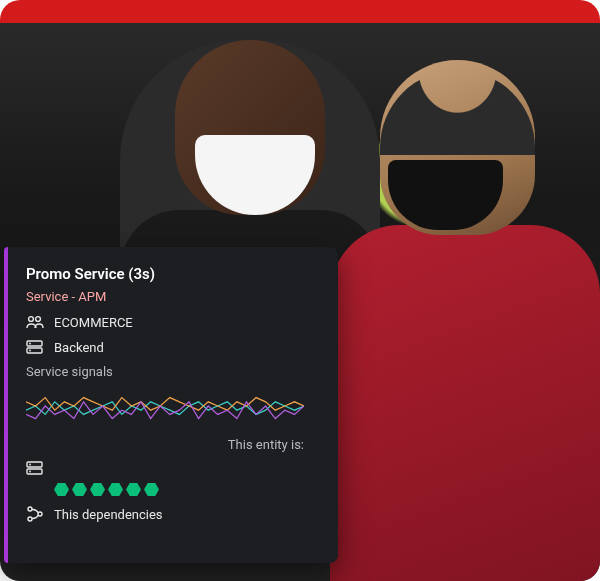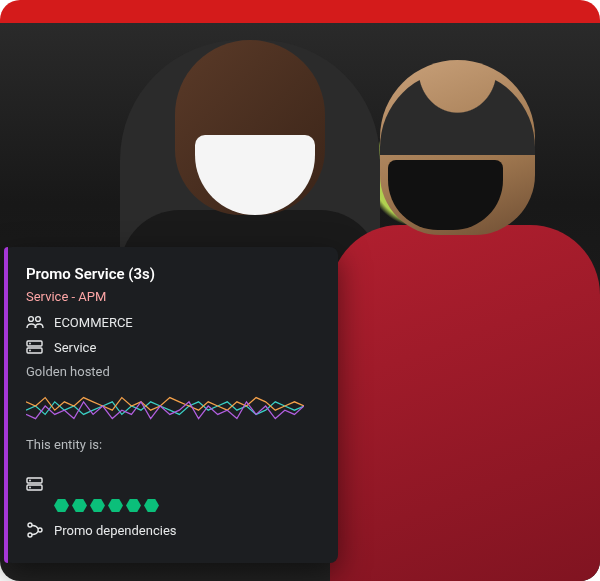--- a/index.html
+++ b/index.html
@@ -133,21 +133,22 @@
     margin-top: 4px;
     margin-bottom: 6px;
   }
   .sparkline {
     width: 100%;
     height: 42px;
     margin-bottom: 10px;
   }
   .entity-label {
     color: #b7bbbe;
-    margin-bottom: 24px;
+    margin-bottom: 8px;
+    text-align: right;
   }
   .hexrow {
     display: flex;
     gap: 3px;
     margin-bottom: 10px;
     margin-left: 28px;
     margin-top: -2px;
   }
   .hex {
     width: 15px; height: 13px;
@@ -191,24 +192,24 @@
 
   <div class="row">
     <span class="icon">
       <svg width="18" height="14" viewBox="0 0 18 14" fill="none">
         <rect x="1" y="1" width="15" height="5" rx="1" stroke="#e7e9ea" stroke-width="1.4"></rect>
         <rect x="1" y="8" width="15" height="5" rx="1" stroke="#e7e9ea" stroke-width="1.4"></rect>
         <circle cx="4" cy="3.5" r="0.9" fill="#e7e9ea"></circle>
         <circle cx="4" cy="10.5" r="0.9" fill="#e7e9ea"></circle>
       </svg>
     </span>
-    <span>Service</span>
-  </div>
-
-  <div class="section-label">Golden hosted</div>
+    <span>Backend</span>
+  </div>
+
+  <div class="section-label">Service signals</div>
 
   <svg class="sparkline" id="sparkline" viewBox="0 0 300 42" preserveAspectRatio="none">
       <path d="M0.0 25.2 L10.3 21.0 L20.7 29.4 L31.0 16.8 L41.4 25.2 L51.7 21.0 L62.1 29.4 L72.4 25.2 L82.8 21.0 L93.1 16.8 L103.4 29.4 L113.8 21.0 L124.1 25.2 L134.5 16.8 L144.8 21.0 L155.2 25.2 L165.5 29.4 L175.9 21.0 L186.2 16.8 L196.6 25.2 L206.9 21.0 L217.2 16.8 L227.6 25.2 L237.9 21.0 L248.3 29.4 L258.6 25.2 L269.0 16.8 L279.3 21.0 L289.7 25.2 L300.0 21.0 " fill="none" stroke="#3ad0c5" stroke-width="1.3"></path>
       <path d="M0.0 16.8 L10.3 21.0 L20.7 12.6 L31.0 25.2 L41.4 16.8 L51.7 21.0 L62.1 12.6 L72.4 16.8 L82.8 21.0 L93.1 25.2 L103.4 12.6 L113.8 21.0 L124.1 16.8 L134.5 25.2 L144.8 21.0 L155.2 12.6 L165.5 16.8 L175.9 21.0 L186.2 25.2 L196.6 16.8 L206.9 21.0 L217.2 25.2 L227.6 16.8 L237.9 21.0 L248.3 12.6 L258.6 16.8 L269.0 25.2 L279.3 21.0 L289.7 16.8 L300.0 21.0 " fill="none" stroke="#f4a14a" stroke-width="1.3"></path>
       <path d="M0.0 29.4 L10.3 33.6 L20.7 21.0 L31.0 29.4 L41.4 25.2 L51.7 33.6 L62.1 16.8 L72.4 29.4 L82.8 21.0 L93.1 33.6 L103.4 25.2 L113.8 29.4 L124.1 16.8 L134.5 33.6 L144.8 21.0 L155.2 29.4 L165.5 25.2 L175.9 16.8 L186.2 33.6 L196.6 21.0 L206.9 29.4 L217.2 25.2 L227.6 33.6 L237.9 16.8 L248.3 29.4 L258.6 21.0 L269.0 33.6 L279.3 25.2 L289.7 29.4 L300.0 21.0 " fill="none" stroke="#b25fe0" stroke-width="1.3"></path>
     </svg>
 
   <div class="entity-label">This entity is:</div>
 
   <div class="row">
@@ -234,15 +235,15 @@
   <div class="row">
     <span class="icon">
       <svg width="18" height="16" viewBox="0 0 18 16" fill="none">
         <circle cx="4" cy="3" r="2" stroke="#e7e9ea" stroke-width="1.4"></circle>
         <circle cx="4" cy="13" r="2" stroke="#e7e9ea" stroke-width="1.4"></circle>
         <circle cx="14" cy="8" r="2" stroke="#e7e9ea" stroke-width="1.4"></circle>
         <path d="M6 3.5 Q10 3 12.5 7" stroke="#e7e9ea" stroke-width="1.4" fill="none"></path>
         <path d="M6 12.5 Q10 13 12.5 9" stroke="#e7e9ea" stroke-width="1.4" fill="none"></path>
       </svg>
     </span>
-    <span>Promo dependencies</span>
+    <span>This dependencies</span>
   </div>
 </div>
 
 </body></html>

